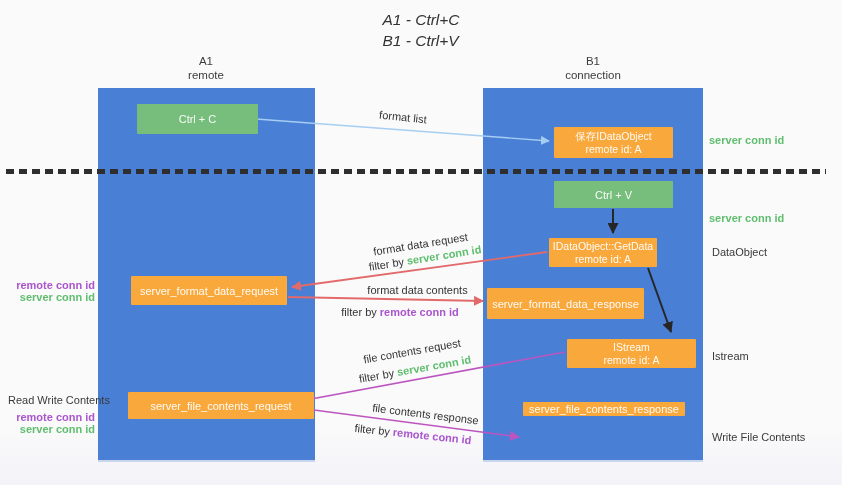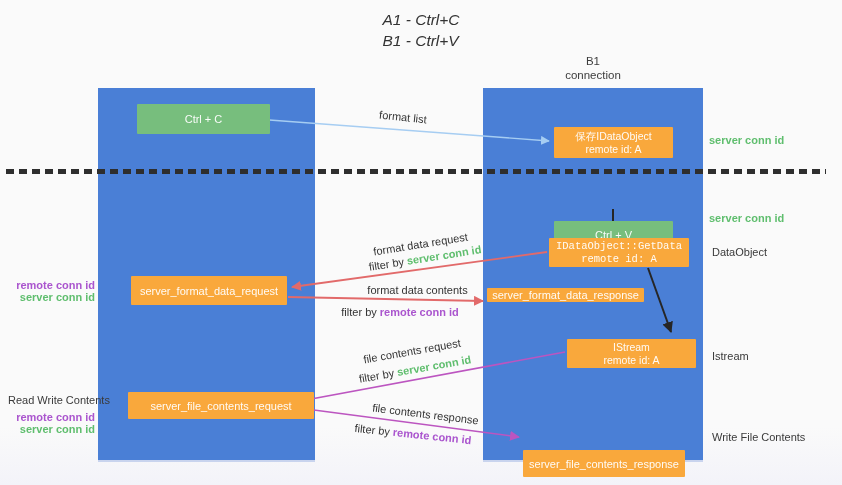--- a/index.html
+++ b/index.html
@@ -49,20 +49,24 @@
 
 <div class="stage">
 
   <div class="title">
     <div class="inner">
       <div>A1 - Ctrl+C</div>
       <div>B1 - Ctrl+V</div>
     </div>
   </div>
 
+  <div class="lane-header" style="left:136px;">
+    <div>A1</div>
+    <div>remote</div>
+  </div>
   <div class="lane-header" style="left:523px;">
     <div>B1</div>
     <div>connection</div>
   </div>
 
   <div class="lane left"></div>
   <div class="lane right"></div>
 
   <div class="divider"></div>
 
@@ -83,49 +87,49 @@
     </defs>
     <line class="arrow-blue" x1="256" y1="119" x2="549" y2="141" stroke-width="1.4" marker-end="url(#m-blue)"></line>
     <line class="arrow-blk" x1="613" y1="209" x2="613" y2="233" stroke-width="2" marker-end="url(#m-blk)"></line>
     <line class="arrow-blk" x1="648" y1="268" x2="671" y2="332" stroke-width="2" marker-end="url(#m-blk)"></line>
     <line class="arrow-red" x1="547" y1="252" x2="292" y2="287" stroke-width="1.8" marker-end="url(#m-red)"></line>
     <line class="arrow-red" x1="288" y1="297" x2="483" y2="301" stroke-width="1.8" marker-end="url(#m-red)"></line>
     <line class="arrow-mag" x1="565" y1="352" x2="295" y2="402" stroke-width="1.6" marker-end="url(#m-mag)"></line>
     <line class="arrow-mag" x1="291" y1="407" x2="519" y2="437" stroke-width="1.6" marker-end="url(#m-mag)"></line>
   </svg>
 
-  <div class="node green" style="left:137px;top:104px;width:133px;height:30px;">
+  <div class="node green" style="left:137px;top:104px;width:121px;height:30px;">
     <div>Ctrl + C</div>
   </div>
   <div class="node orange" style="left:131px;top:276px;width:156px;height:29px;">
     <div>server_format_data_request</div>
   </div>
   <div class="node orange" style="left:128px;top:392px;width:186px;height:27px;">
     <div>server_file_contents_request</div>
   </div>
 
   <div class="node orange" style="left:554px;top:127px;width:119px;height:31px;">
     <div class="l2">保存IDataObject</div>
     <div class="l2">remote id: A</div>
   </div>
-  <div class="node green" style="left:554px;top:181px;width:119px;height:27px;margin-top:40px;">
+  <div class="node green" style="left:554px;top:181px;width:119px;height:27px;">
     <div>Ctrl + V</div>
   </div>
-  <div class="node orange" style="left:549px;top:238px;width:140px;height:29px;font-family:Liberation Mono, monospace;">
+  <div class="node orange" style="left:549px;top:238px;width:108px;height:29px;">
     <div class="l2">IDataObject::GetData</div>
     <div class="l2">remote id: A</div>
   </div>
-  <div class="node orange" style="left:487px;top:288px;width:157px;height:14px;">
+  <div class="node orange" style="left:487px;top:288px;width:157px;height:31px;">
     <div>server_format_data_response</div>
   </div>
   <div class="node orange" style="left:567px;top:339px;width:129px;height:29px;">
     <div class="l2">IStream</div>
     <div class="l2">remote id: A</div>
   </div>
-  <div class="node orange" style="left:523px;top:450px;width:162px;height:27px;text-align:right;">
+  <div class="node orange" style="left:523px;top:402px;width:162px;height:14px;text-align:right;">
     <div>server_file_contents_response</div>
   </div>
 
   <div class="flabel" style="left:363px;top:111px;width:80px;transform:rotate(6deg);">format list</div>
 
   <div class="flabel" style="left:358px;top:238px;width:125px;transform:rotate(-9deg);">format data request</div>
   <div class="flabel" style="left:355px;top:252px;width:140px;transform:rotate(-9deg);"><span>filter by</span> <span class="txt-green">server conn id</span></div>
 
   <div class="flabel" style="left:355px;top:284px;width:125px;">format data contents</div>
   <div class="flabel" style="left:335px;top:306px;width:130px;"><span>filter by</span> <span class="txt-purple">remote conn id</span></div>

